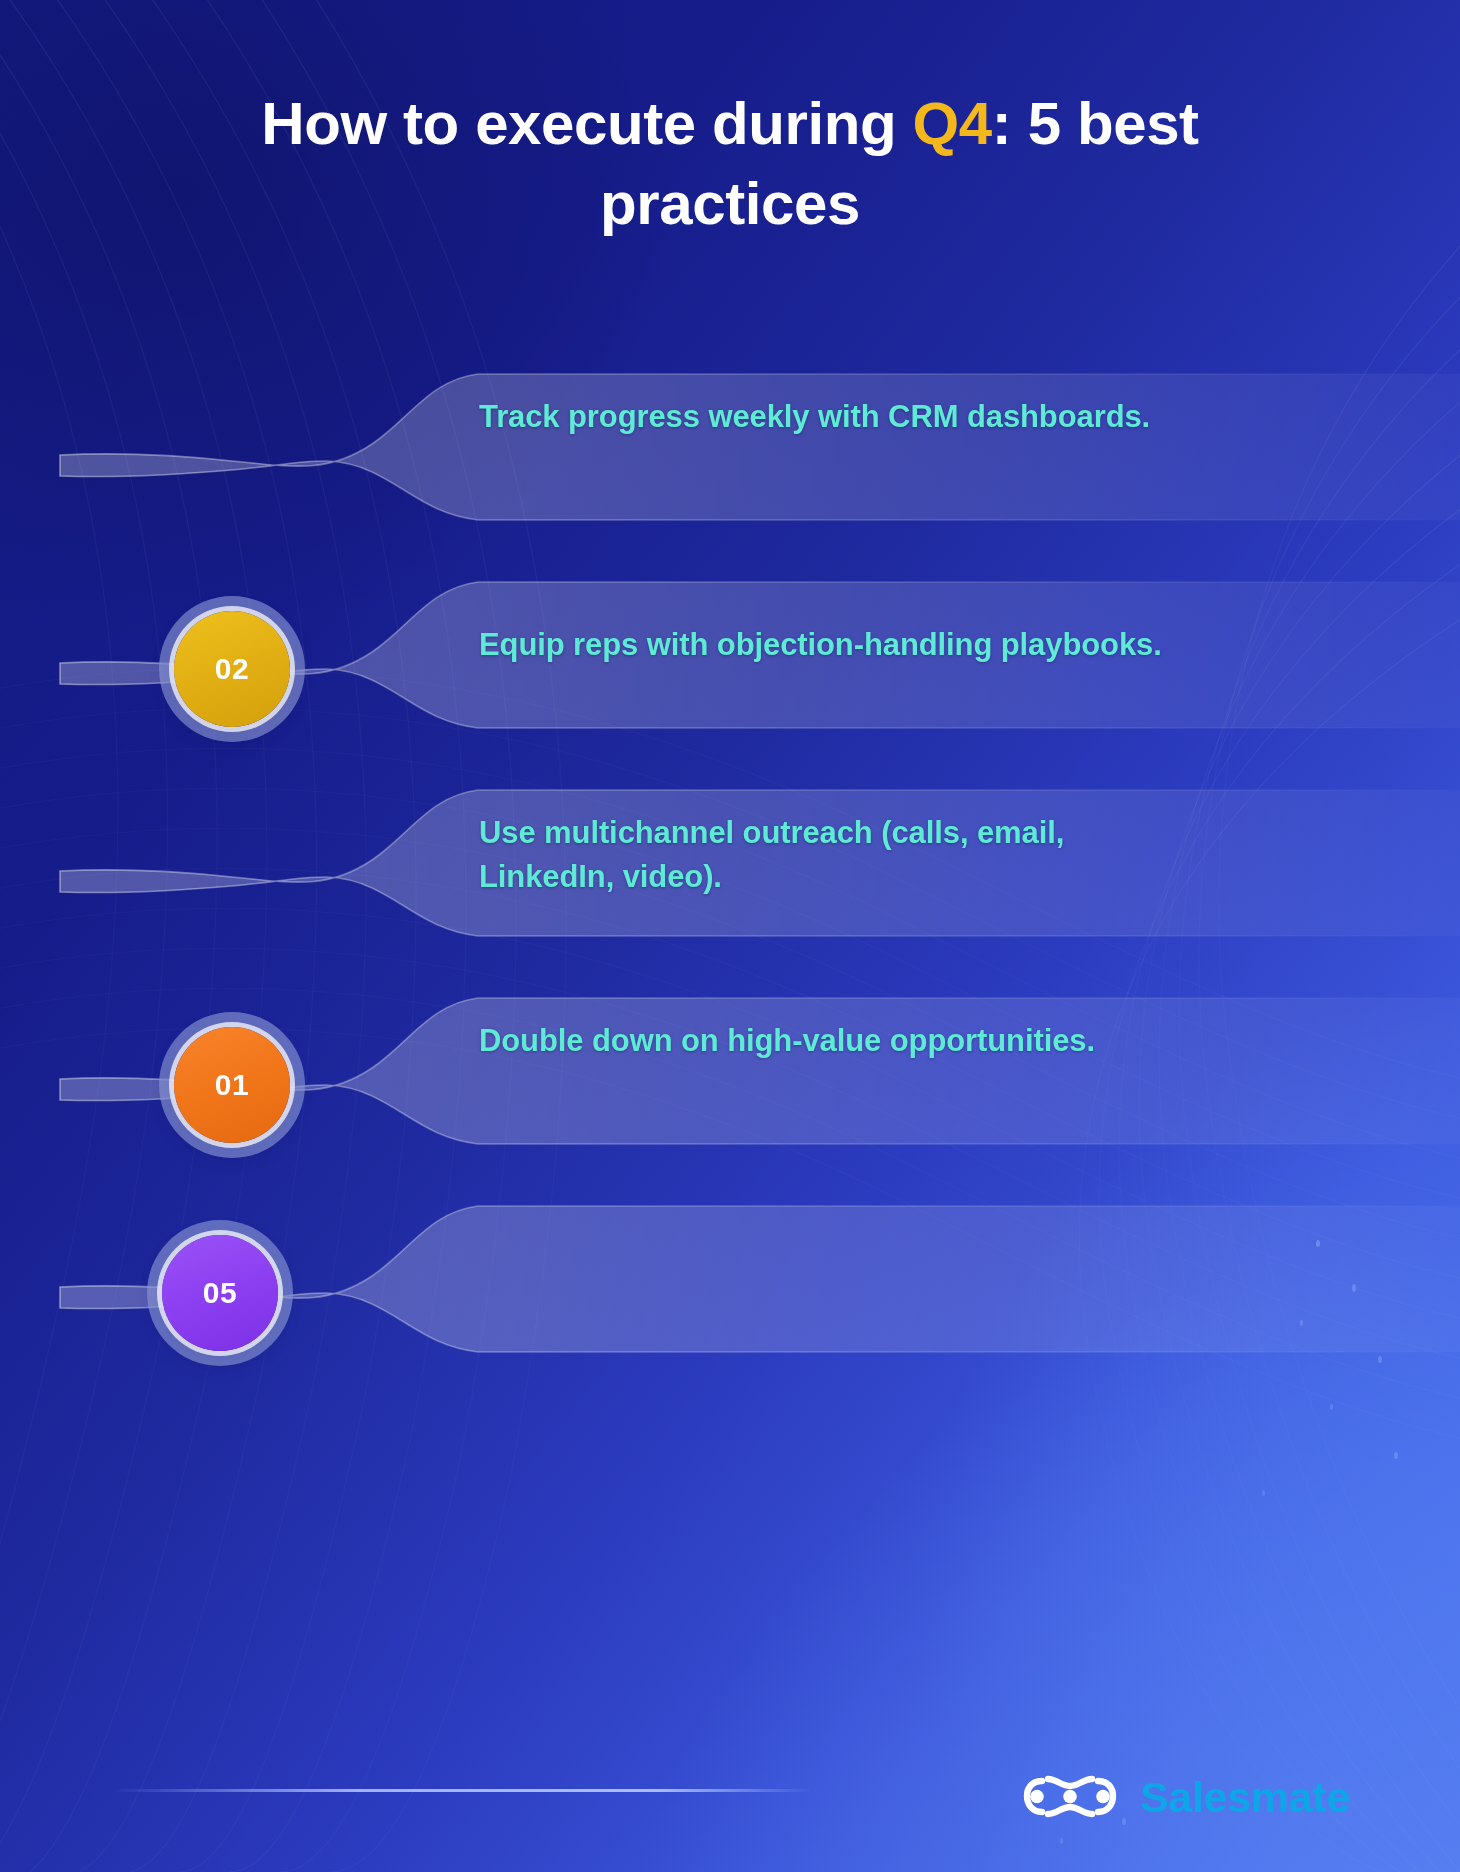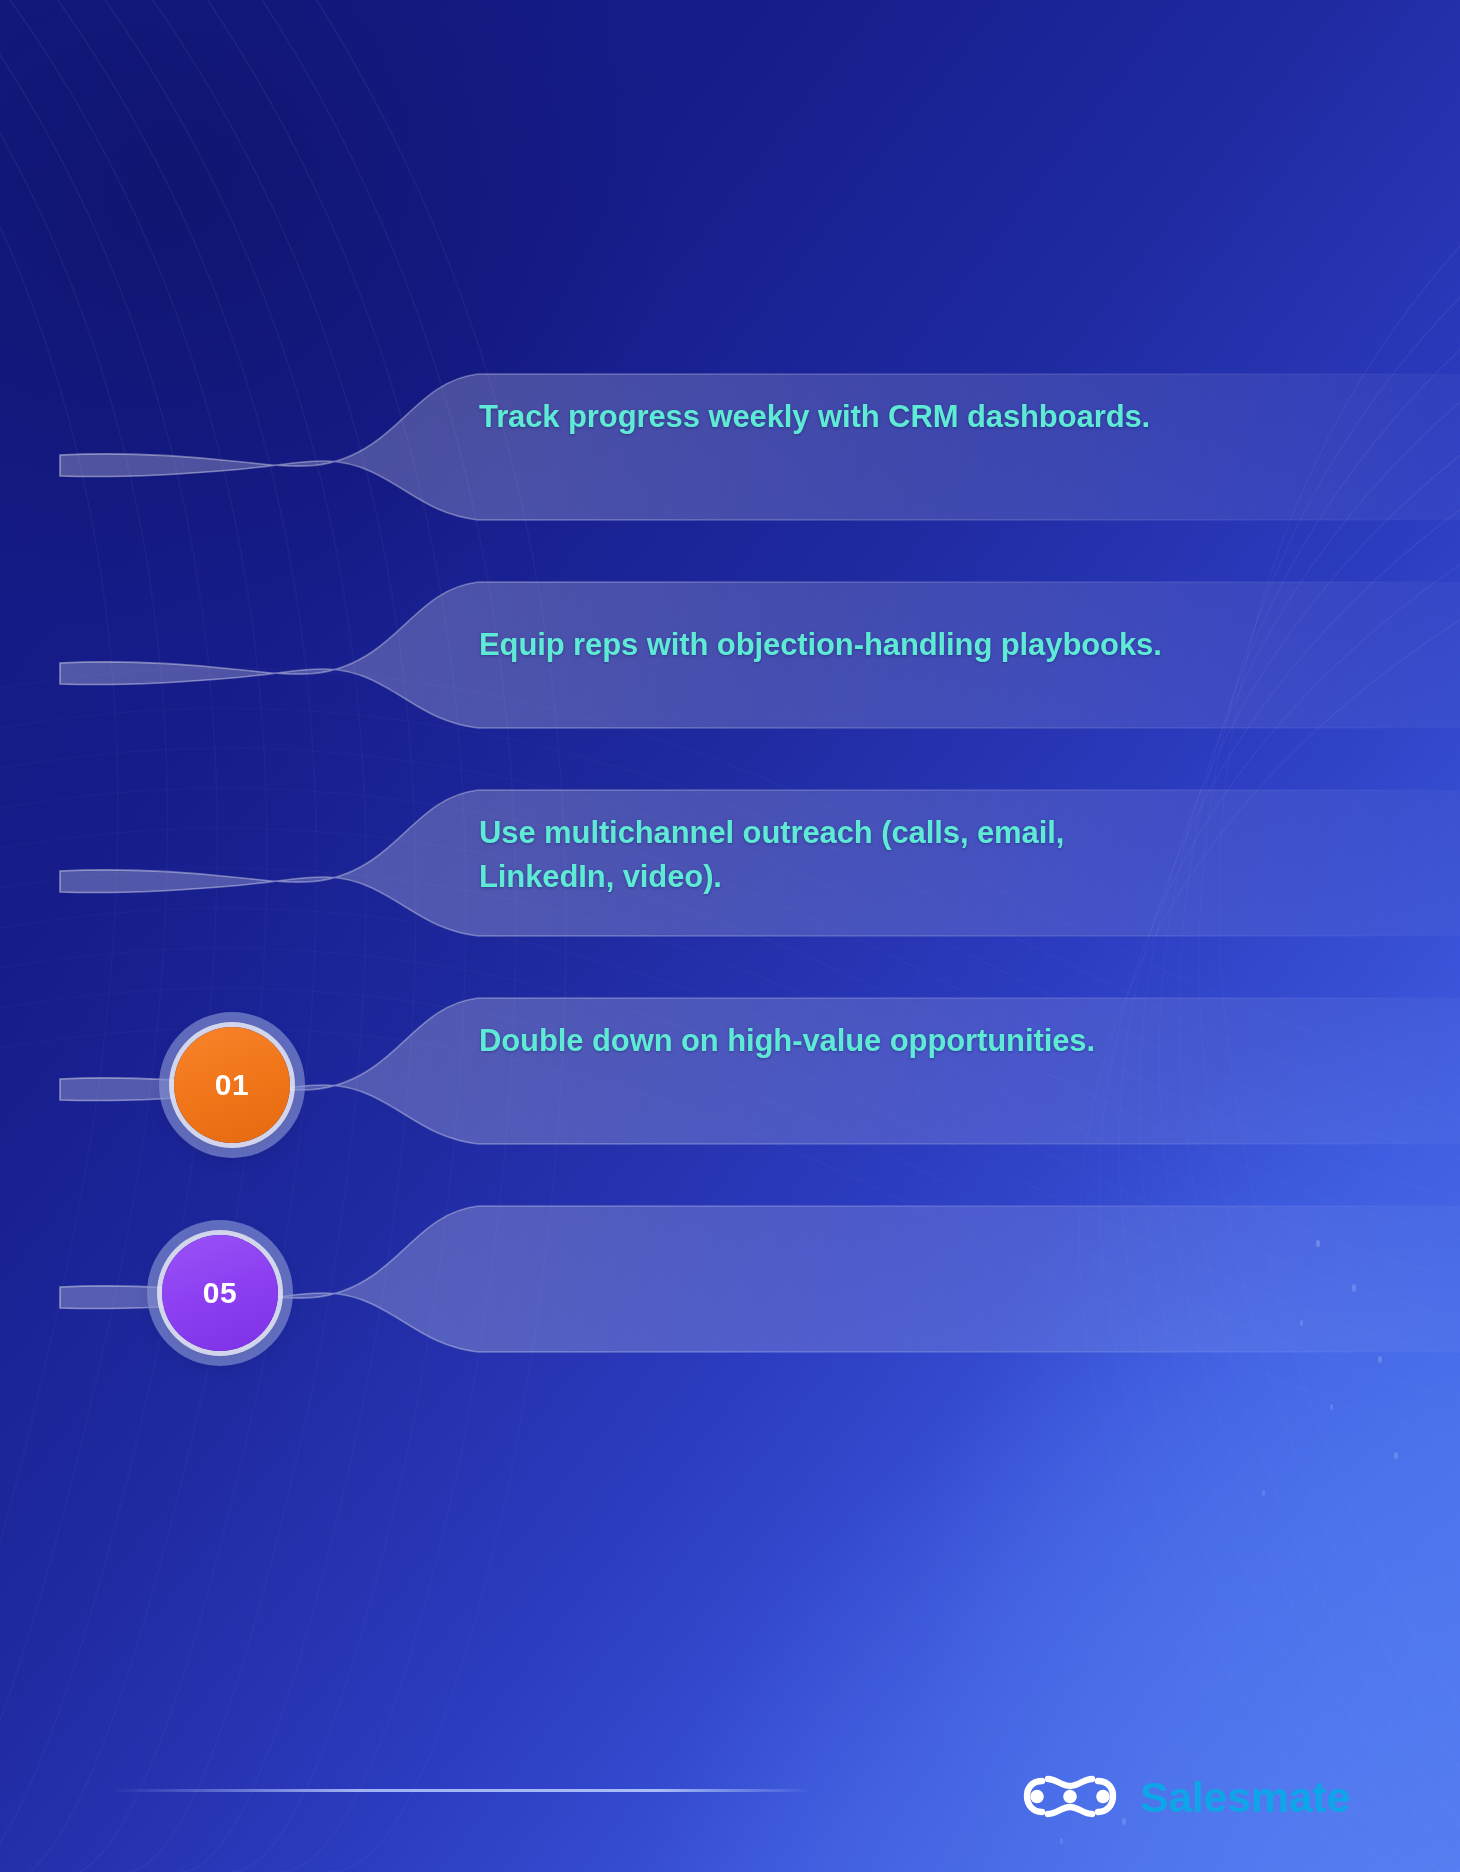--- a/index.html
+++ b/index.html
@@ -167,20 +167,23 @@
   <div class="speck" style="left:1316px;top:1240px;width:4px;height:7px;opacity:.5"></div>
   <div class="speck" style="left:1352px;top:1284px;width:4px;height:8px;opacity:.42"></div>
   <div class="speck" style="left:1300px;top:1320px;width:3px;height:6px;opacity:.38"></div>
   <div class="speck" style="left:1378px;top:1356px;width:4px;height:7px;opacity:.45"></div>
   <div class="speck" style="left:1330px;top:1404px;width:3px;height:6px;opacity:.35"></div>
   <div class="speck" style="left:1394px;top:1452px;width:4px;height:7px;opacity:.4"></div>
   <div class="speck" style="left:1262px;top:1490px;width:3px;height:6px;opacity:.3"></div>
   <div class="speck" style="left:1122px;top:1818px;width:4px;height:7px;opacity:.35"></div>
   <div class="speck" style="left:1060px;top:1838px;width:3px;height:6px;opacity:.3"></div>
 
+  <div class="title-wrap">
+    <h1 class="title"><span>How to execute during </span><span class="hl">Q4</span><span>: 5 best practices</span></h1>
+  </div>
 
   <div id="steps">
 
     <div class="step" style="top:360px;height:240px;">
       <div class="panel-layer">
         <svg viewBox="0 0 1460 300" xmlns="http://www.w3.org/2000/svg">
           <defs>
             <linearGradient id="pg1" x1="0" y1="0" x2="1" y2="0">
               <stop offset="0%" stop-color="#ffffff" stop-opacity="0.26"></stop>
               <stop offset="32%" stop-color="#ffffff" stop-opacity="0.22"></stop>
@@ -209,20 +212,23 @@
       <div class="panel-layer">
         <svg viewBox="0 0 1460 300" xmlns="http://www.w3.org/2000/svg">
           <path d="M 60,95 C 120,92 186,96 232,101
                    C 300,108 330,112 372,84
                    C 410,58 430,20 478,14
                    L 1460,14 L 1460,160 L 478,160
                    C 430,154 410,130 372,112
                    C 330,92 300,104 232,110
                    C 186,114 120,118 60,116 Z" fill="url(#pg1)" stroke="url(#ps1)" stroke-width="1.6"></path>
         </svg>
+      </div>
+      <div class="badge" style="left:174px;top:43px;background:linear-gradient(160deg,#edc01c 0%, #e0ad12 55%, #d4a00c 100%);">
+        <span>02</span>
       </div>
       <div class="step-text" style="top:35px;margin-top:20px;">Equip reps with objection-handling playbooks.</div>
     </div>
 
     <div class="step" style="top:776px;height:240px;">
       <div class="panel-layer">
         <svg viewBox="0 0 1460 300" xmlns="http://www.w3.org/2000/svg">
           <path d="M 60,95 C 120,92 186,96 232,101
                    C 300,108 330,112 372,84
                    C 410,58 430,20 478,14

